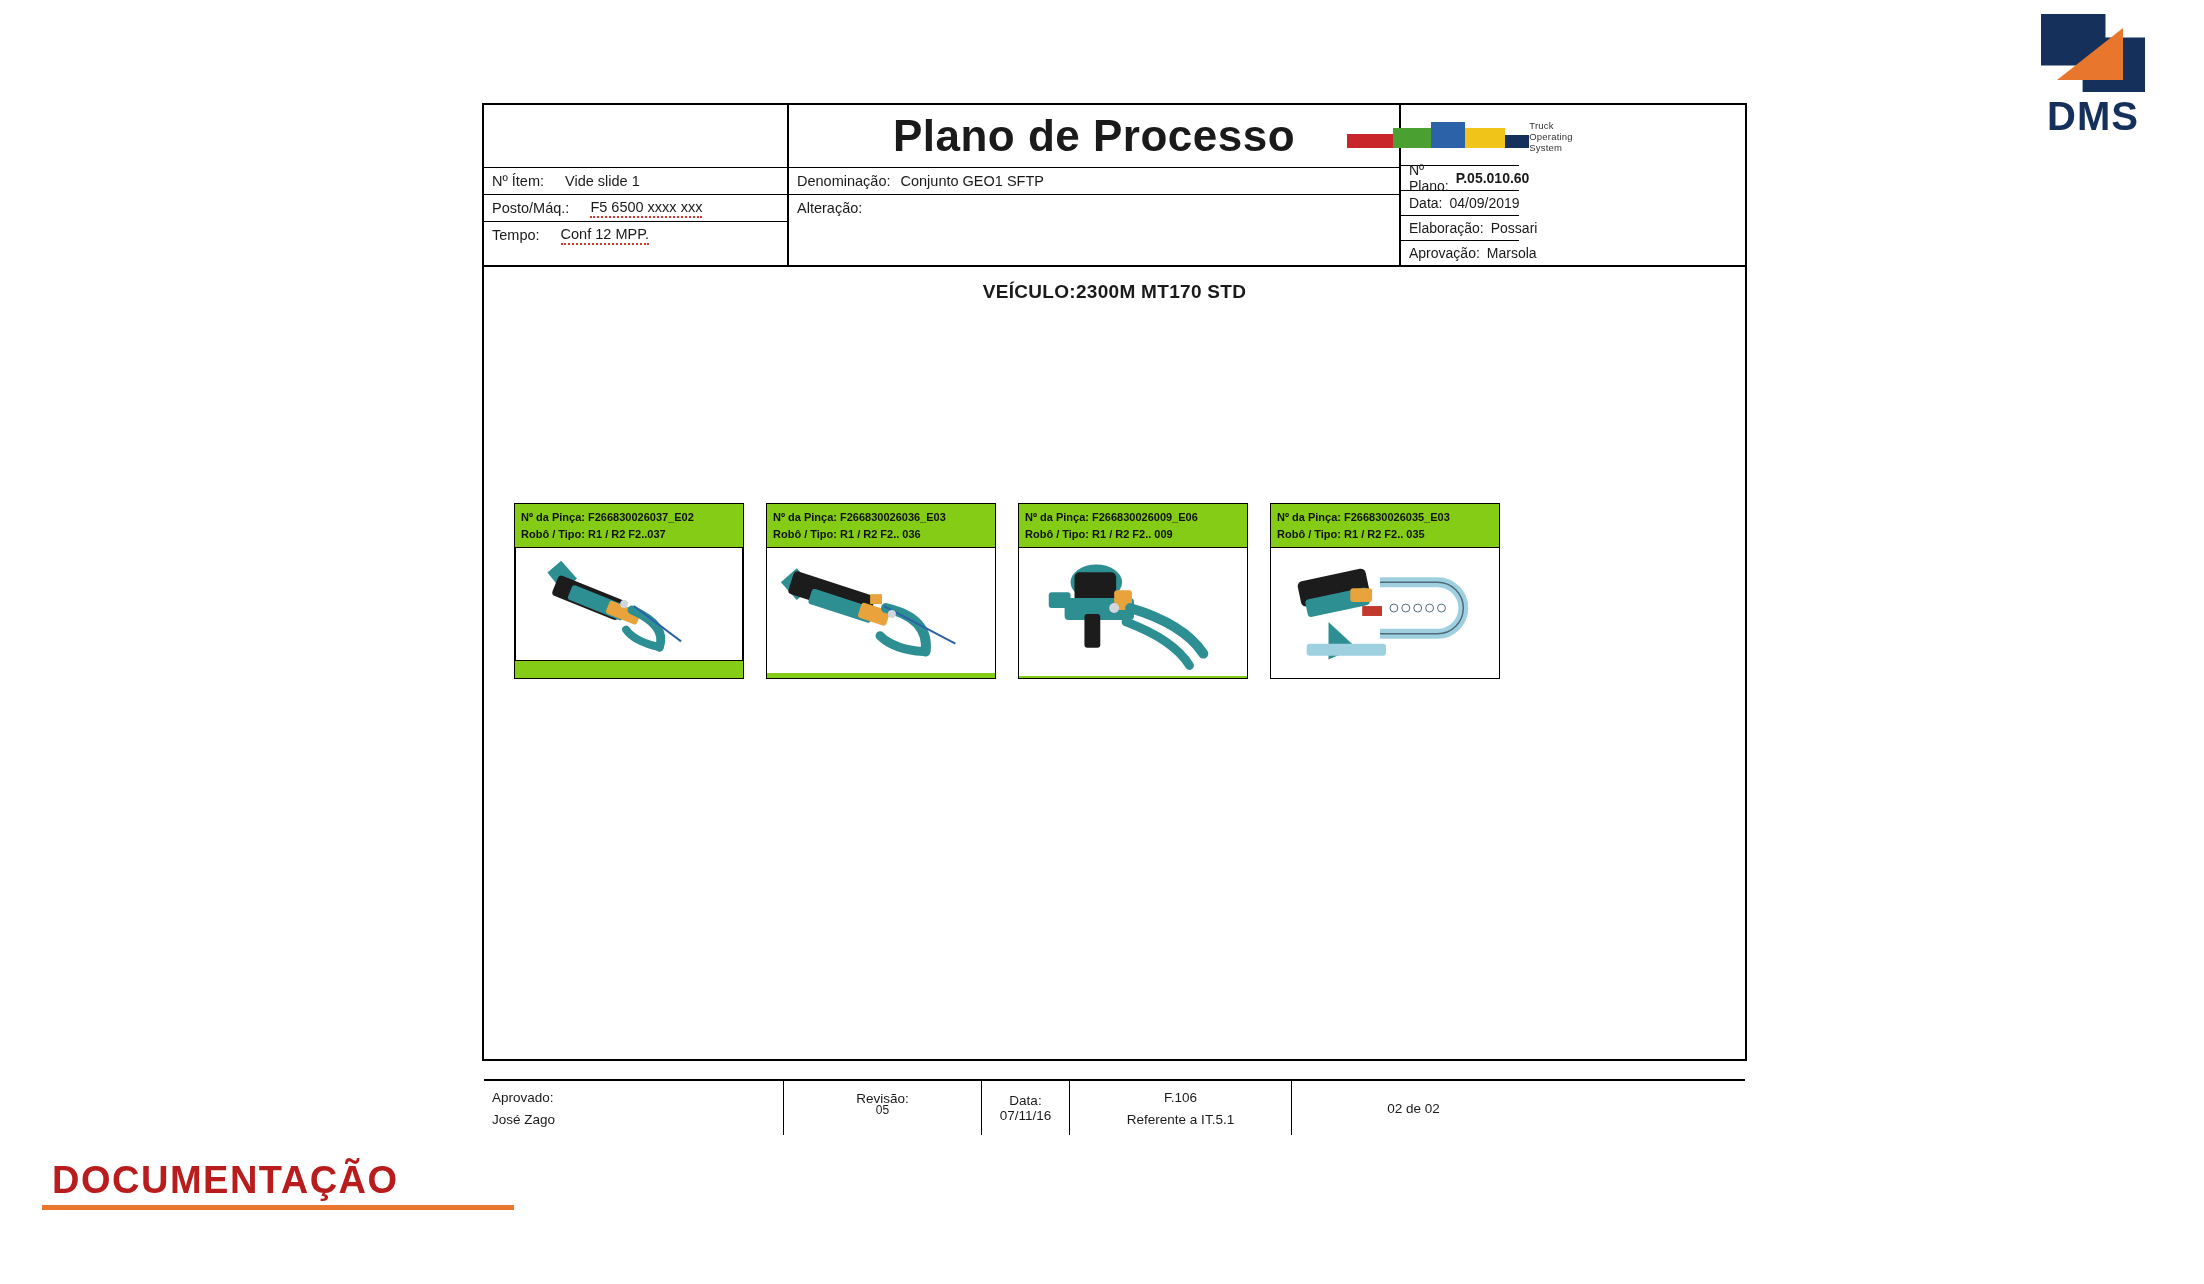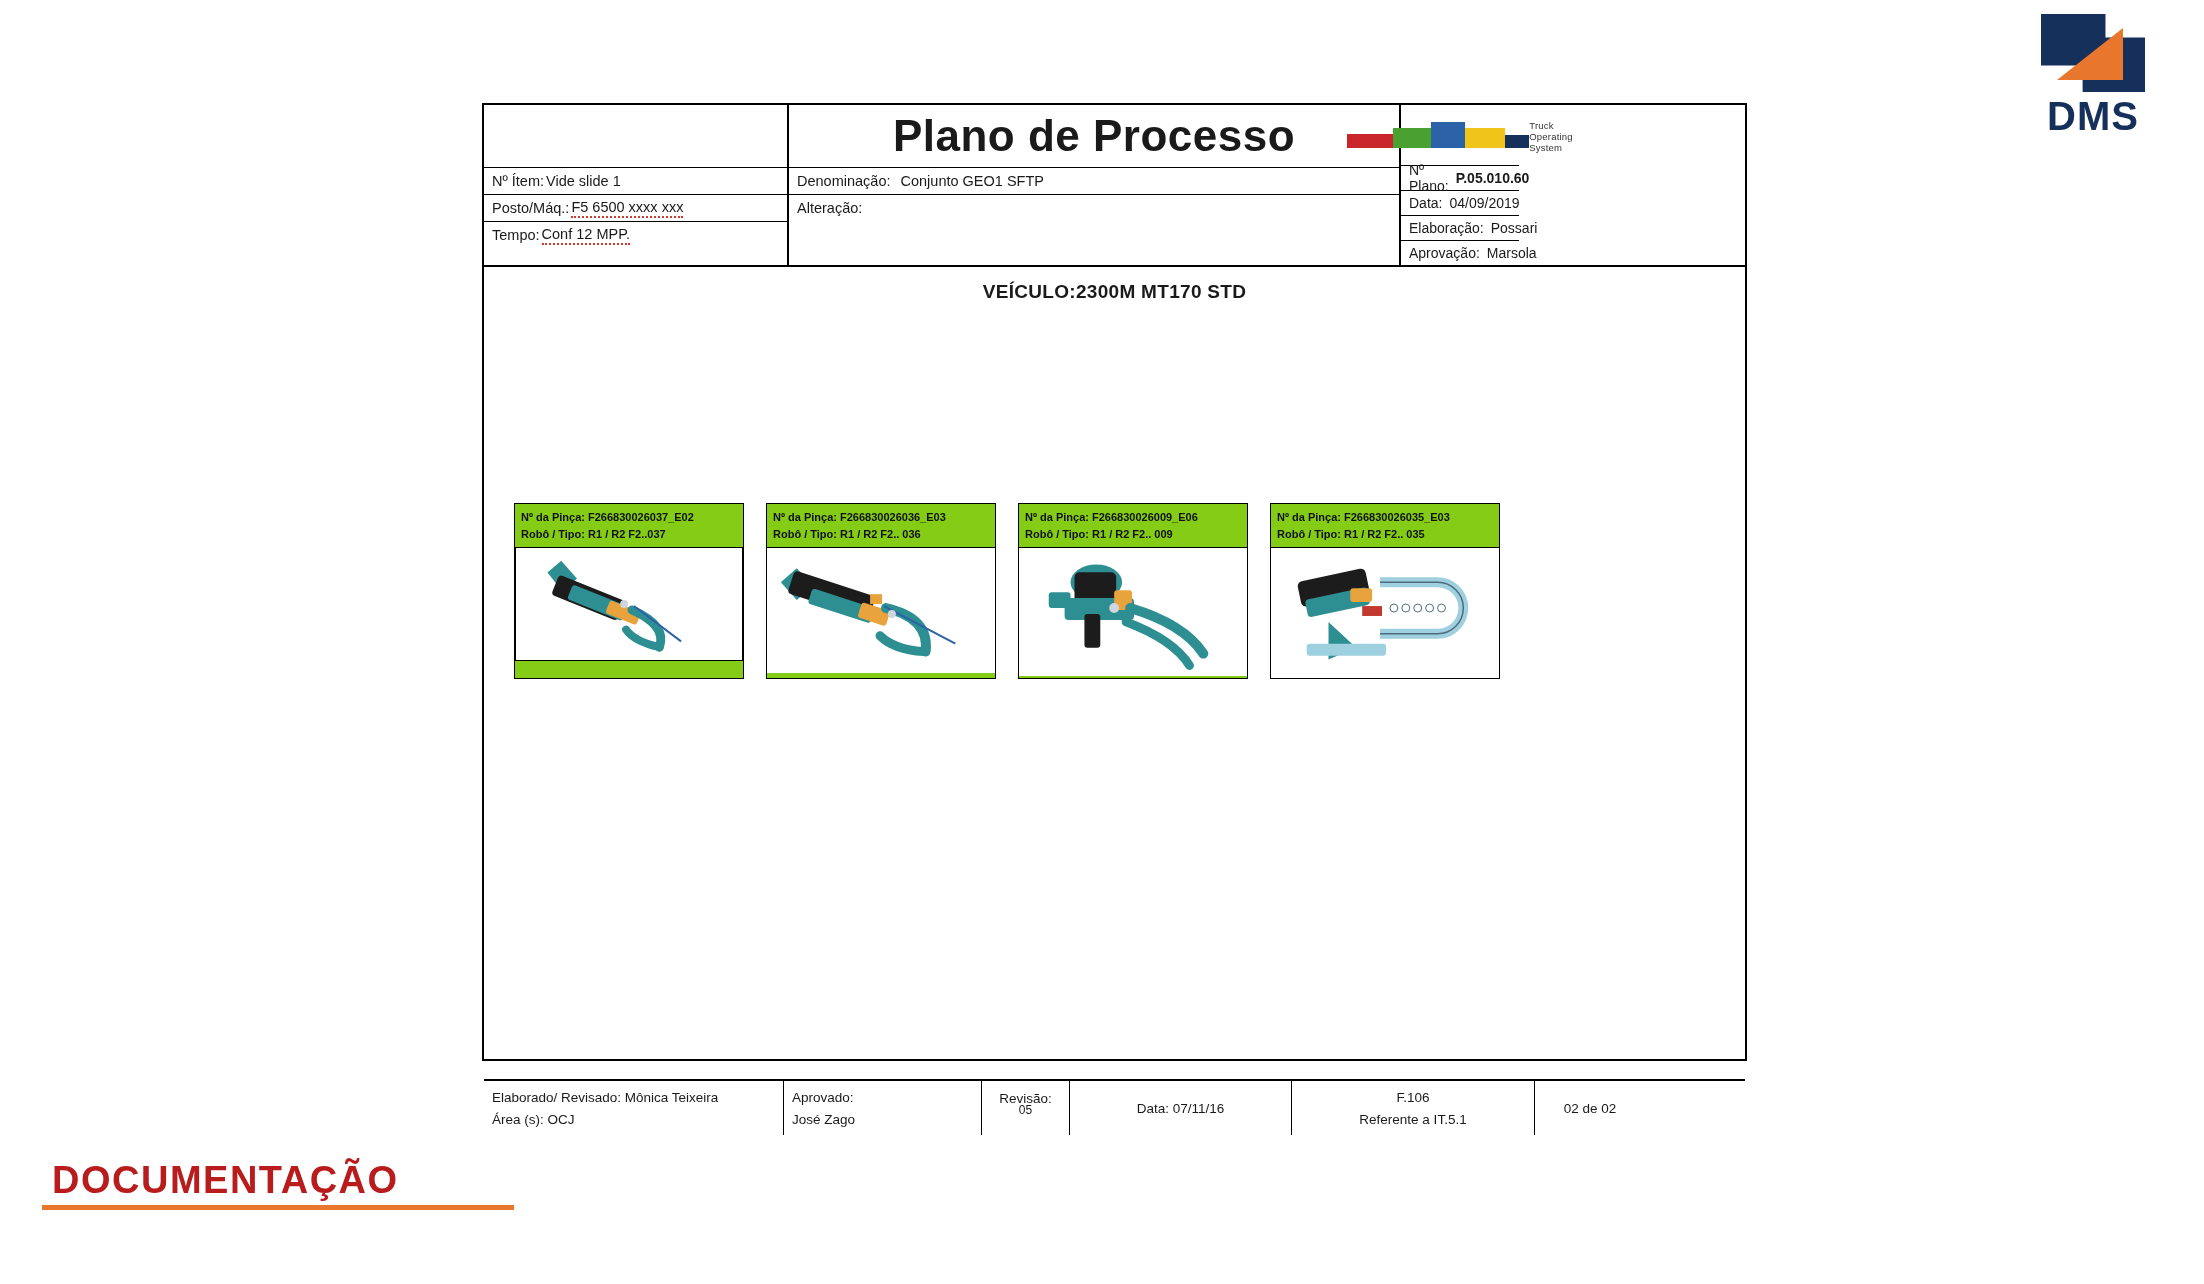--- a/index.html
+++ b/index.html
@@ -85,21 +85,21 @@
   .hdr-left .blank {
     height: 62px;
     border-bottom: 1.5px solid #000;
   }
   .hdr-left .row {
     height: 26px;
     border-bottom: 1.5px solid #000;
     display: flex;
     align-items: center;
     padding-left: 8px;
-    gap: 2px;
+    gap: 21px;
     font-size: 14.5px;
   }
   .hdr-left .row:last-child { border-bottom: none; }
   .hdr-left .row .lbl { white-space: nowrap; }
   .hdr-left .row .val { }
   .squiggle {
     border-bottom: 2px dotted #d03a2f;
     padding-bottom: 1px;
   }
 
@@ -535,24 +535,20 @@
             </g>
           </svg>
         </div>
       </div>
 
     </div>
   </div>
 
   <div class="footer">
     <div>
-      <span>Elaborado/ Revisado: Mônica Teixeira</span>
-      <span>Área (s): OCJ</span>
-    </div>
-    <div>
       <span>Aprovado:</span>
       <span>José Zago</span>
     </div>
     <div class="rev-wrap">
       <span class="rev-label">Revisão:</span>
       <span class="rev-val">05</span>
     </div>
     <div class="center">
       <span>Data: 07/11/16</span>
     </div>

